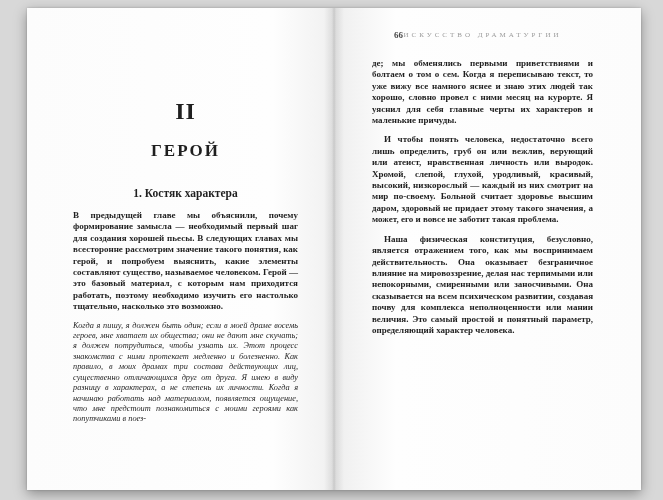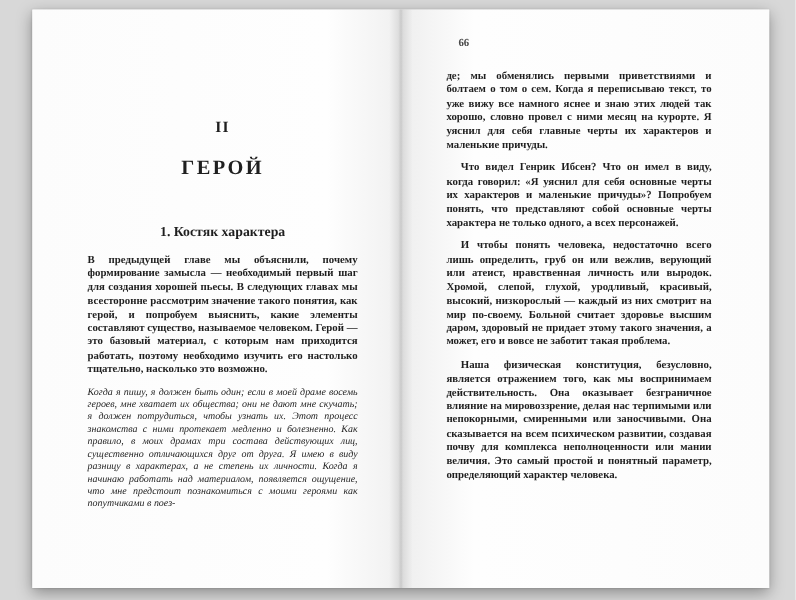--- a/index.html
+++ b/index.html
@@ -21,44 +21,44 @@
   .page.left  { padding:36px 36px 28px 46px; background:linear-gradient(to right,#fcfcfc 0%,#fefefe 80%,#f0f0f0 100%); }
   .page.right { padding:16px 48px 28px 38px; background:linear-gradient(to left,#fcfcfc 0%,#fefefe 80%,#eeeeee 100%); }
   .gutter {
     position:absolute; left:50%; top:0; width:20px; height:100%;
     transform:translateX(-50%); pointer-events:none;
     background:linear-gradient(to right, rgba(0,0,0,0) 0%, rgba(0,0,0,0.08) 40%, rgba(0,0,0,0.16) 50%, rgba(0,0,0,0.08) 60%, rgba(0,0,0,0) 100%);
   }
   
   .chapter-num {
     margin-top:54px; text-align:center;
-    font-size:13px; font-weight:bold; letter-spacing:1px;
+    font-size:24px; font-weight:bold; letter-spacing:1px;
   }
   .chapter-title {
     margin-top:16px; text-align:center;
     font-size:17px; font-weight:bold; letter-spacing:2px;
   }
   .section-heading {
-    margin-top:38px; margin-bottom:11px; text-align:center;
+    margin-top:26px; margin-bottom:11px; text-align:center;
     font-size:11.5px; font-weight:bold;
   }
   .body {
     font-size:9px; line-height:11.4px;
     text-align:justify; hyphens:auto;font-weight:bold;
   }
   .body.indent { text-indent:12px; }
   .body + .body, .quote { margin-top:8px; }
   .quote {
     font-size:8.3px; line-height:10.4px;
     text-align:justify; hyphens:auto;font-style:italic;
   }
   
   .running-head { position:relative; height:26px; margin-bottom:8px; }
   .pagenum {
-    position:absolute; left:10px; top:6px;
+    position:absolute; left:22px; top:6px;
     font-size:9px; color:#4a4a4a; font-weight:bold;
   }
   .runtitle {
     display:block; text-align:center; padding-top:7px;
     font-size:7px; letter-spacing:3px; text-transform:uppercase;
     color:#9a9a9a;
   }
 </style>
 </head>
 <body>
@@ -69,21 +69,21 @@
     <div class="chapter-num">II</div>
     <div class="chapter-title">ГЕРОЙ</div>
     <div class="section-heading">1. Костяк характера</div>
     <p class="body">В предыдущей главе мы объяснили, почему формирование замысла — необходимый первый шаг для создания хорошей пьесы. В следующих главах мы всесторонне рассмотрим значение такого понятия, как герой, и попробуем выяснить, какие элементы составляют существо, называемое человеком. Герой — это базовый материал, с которым нам приходится работать, поэтому необходимо изучить его настолько тщательно, насколько это возможно.</p>
     <p class="quote">Когда я пишу, я должен быть один; если в моей драме восемь героев, мне хватает их общества; они не дают мне скучать; я должен потрудиться, чтобы узнать их. Этот процесс знакомства с ними протекает медленно и болезненно. Как правило, в моих драмах три состава действующих лиц, существенно отличающихся друг от друга. Я имею в виду разницу в характерах, а не степень их личности. Когда я начинаю работать над материалом, появляется ощущение, что мне предстоит познакомиться с моими героями как попутчиками в поез-</p>
   </div>
 
   <div class="page right">
     <div class="running-head">
       <span class="pagenum">66</span>
+      <span class="runtitle">Искусство драматургии</span>
     </div>
     <p class="body">де; мы обменялись первыми приветствиями и болтаем о том о сем. Когда я переписываю текст, то уже вижу все намного яснее и знаю этих людей так хорошо, словно провел с ними месяц на курорте. Я уяснил для себя главные черты их характеров и маленькие причуды.</p>
-    <p class="body indent">Что видел Генрик Ибсен? Что он имел в виду, когда говорил: «Я уяснил для себя основные черты их характеров и маленькие причуды»? Попробуем понять, что представляют собой основные черты характера не только одного, а всех персонажей.</p>
     <p class="body indent">И чтобы понять человека, недостаточно всего лишь определить, груб он или вежлив, верующий или атеист, нравственная личность или выродок. Хромой, слепой, глухой, уродливый, красивый, высокий, низкорослый — каждый из них смотрит на мир по-своему. Больной считает здоровье высшим даром, здоровый не придает этому такого значения, а может, его и вовсе не заботит такая проблема.</p>
     <p class="body indent">Наша физическая конституция, безусловно, является отражением того, как мы воспринимаем действительность. Она оказывает безграничное влияние на мировоззрение, делая нас терпимыми или непокорными, смиренными или заносчивыми. Она сказывается на всем психическом развитии, создавая почву для комплекса неполноценности или мании величия. Это самый простой и понятный параметр, определяющий характер человека.</p>
   </div>
 
   <div class="gutter"></div>
 </div>
 
 </body></html>

